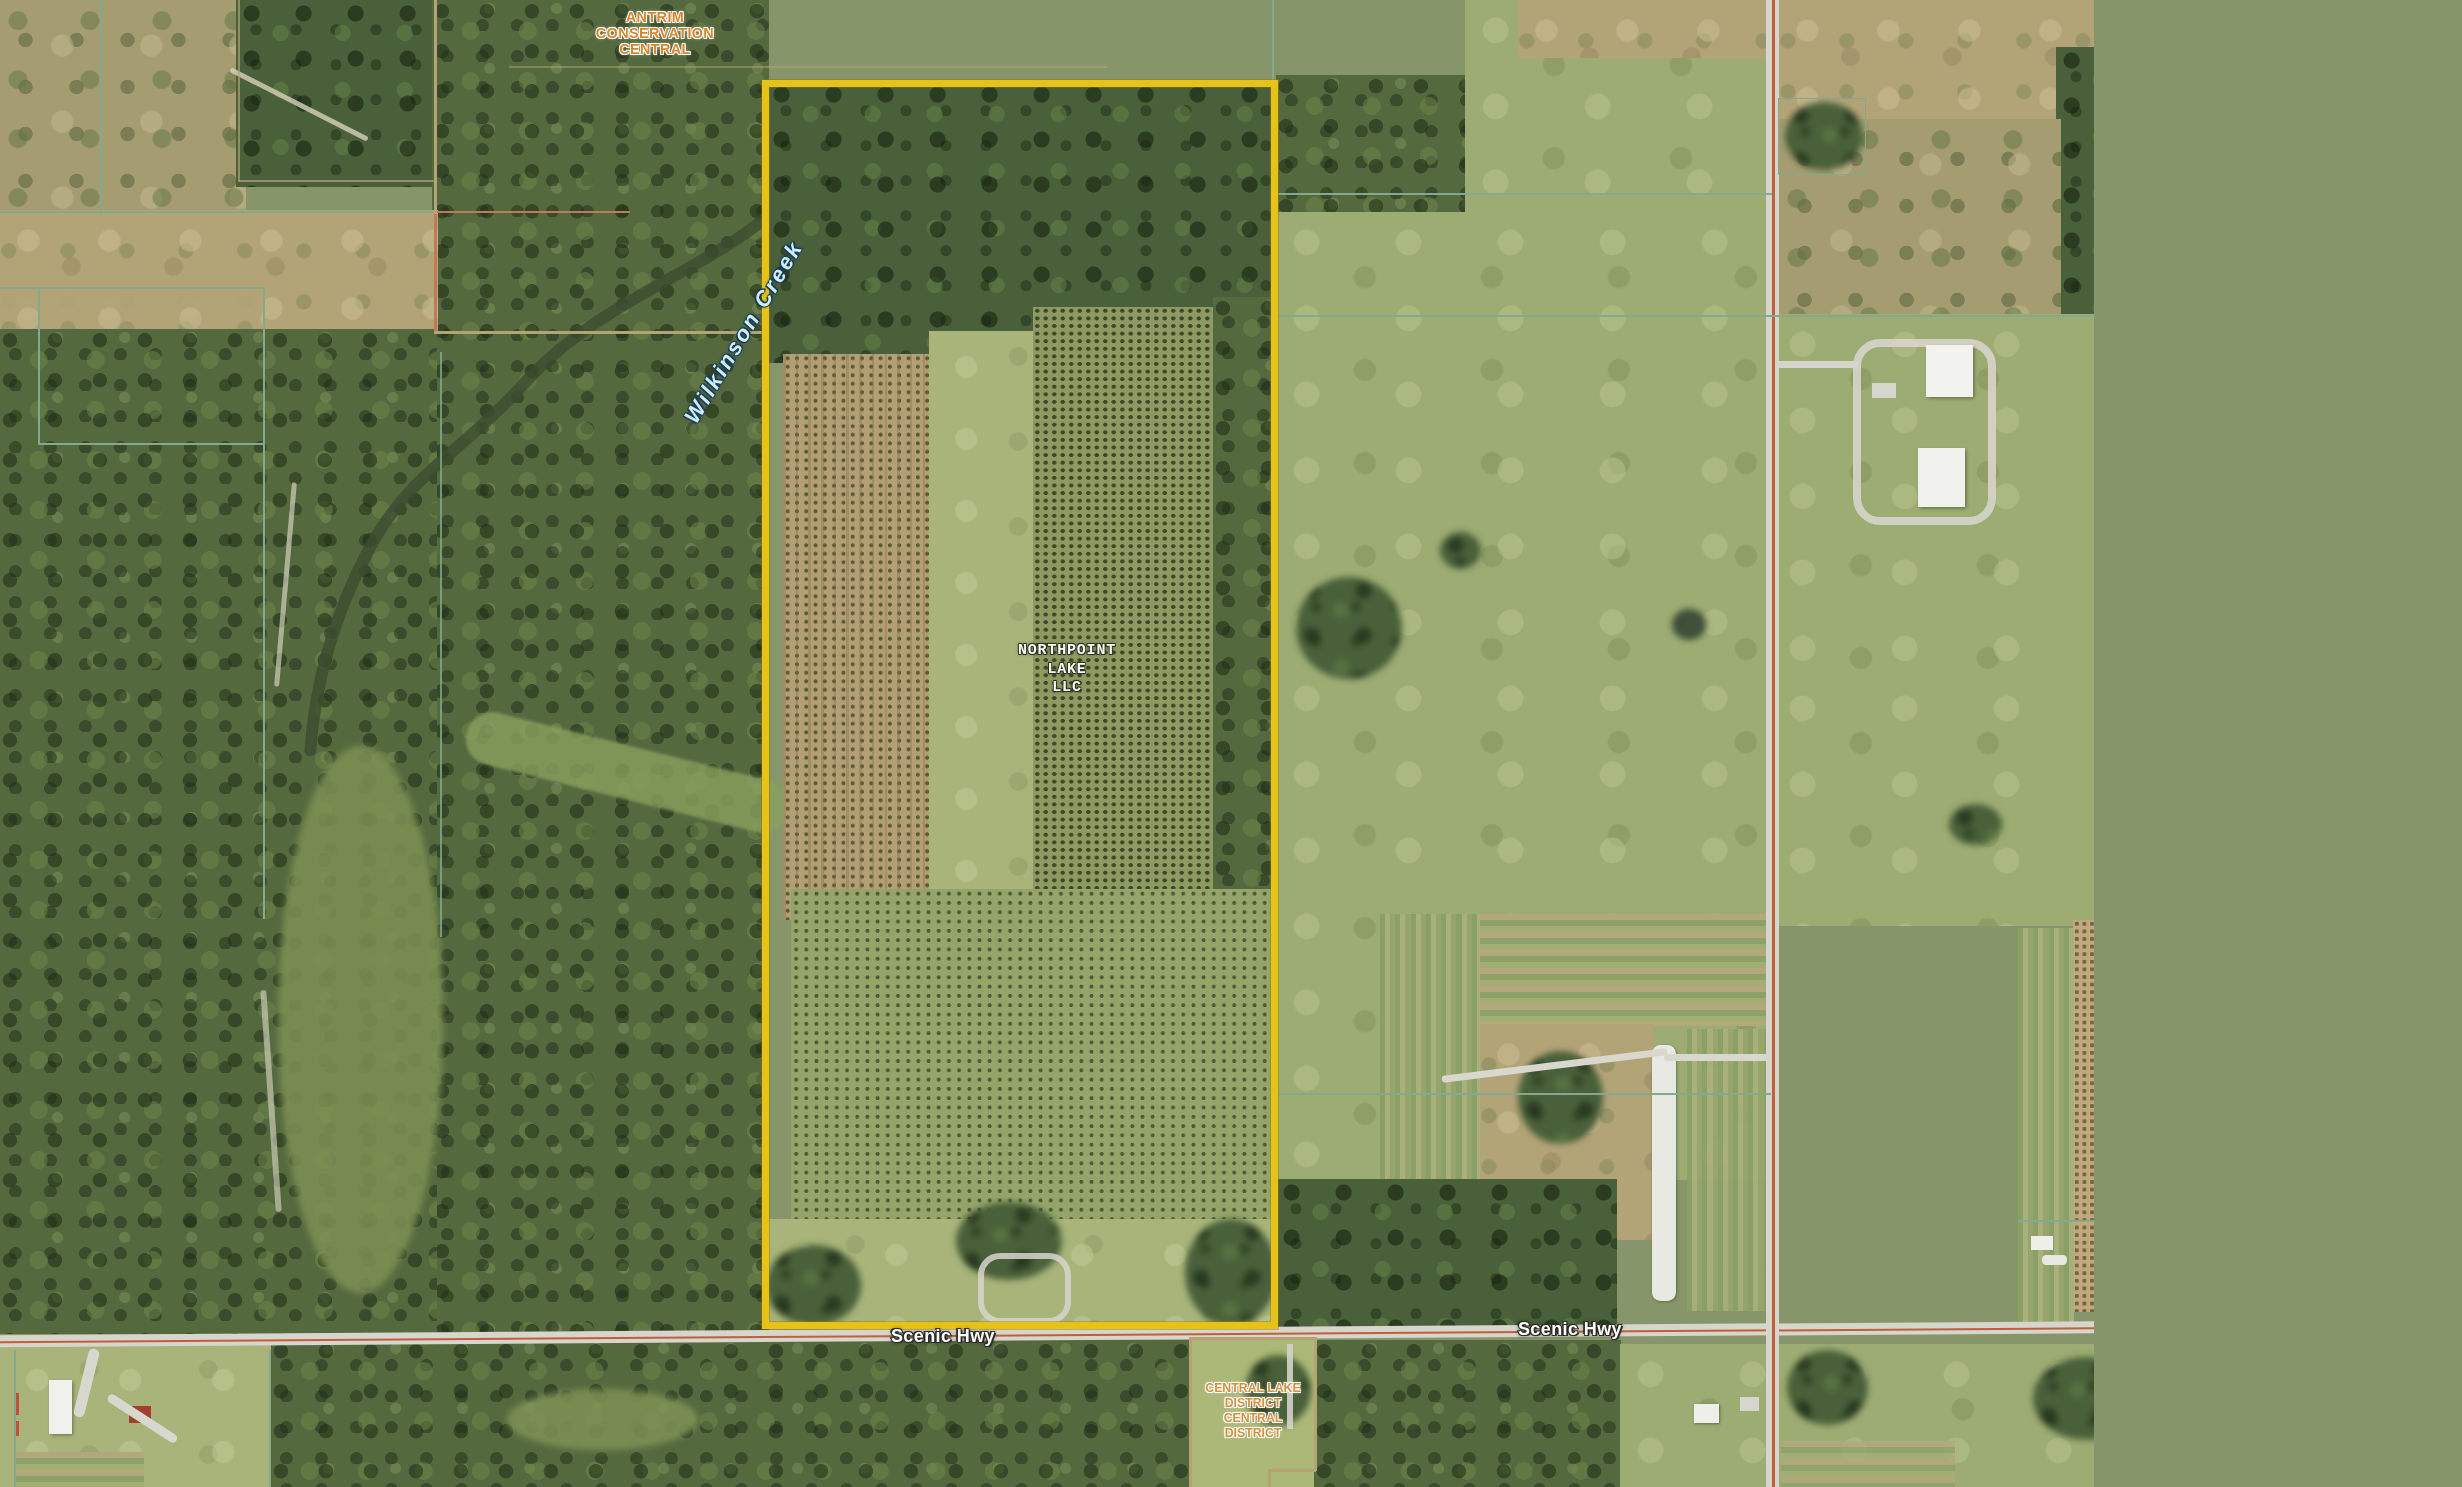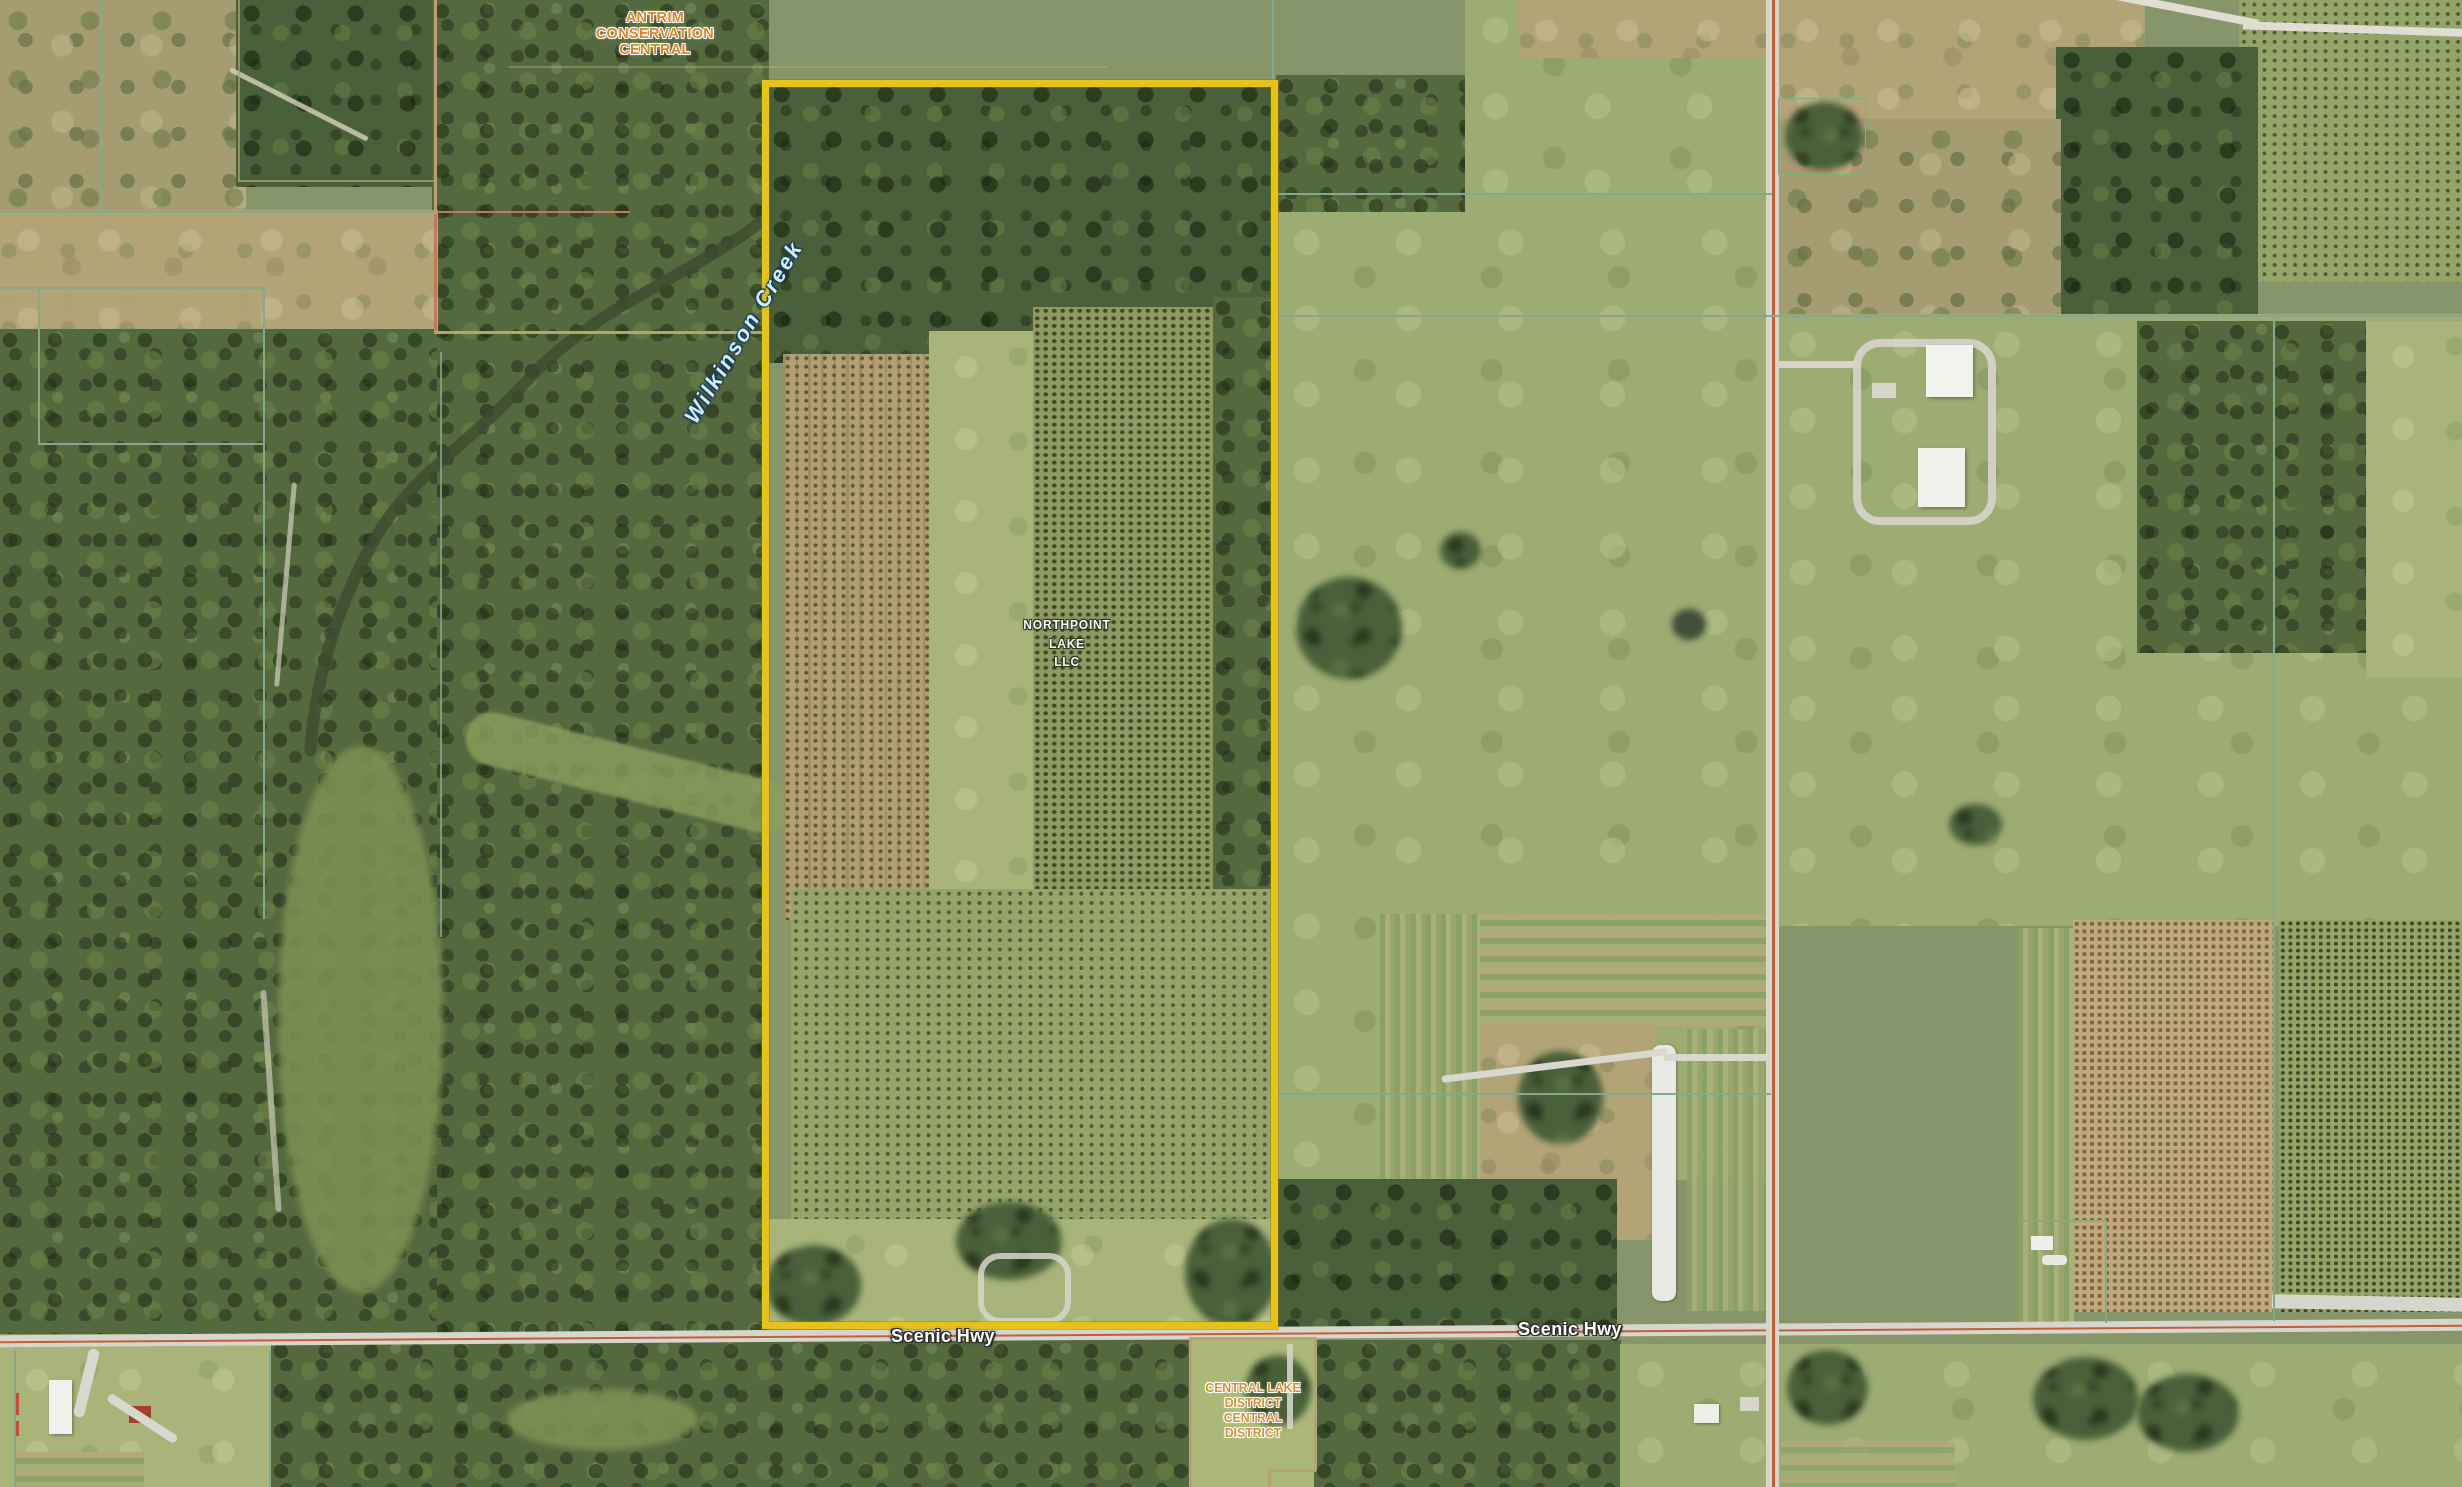--- a/index.html
+++ b/index.html
@@ -1,16 +1,16 @@
 <!DOCTYPE html>
 <html style="font-size:13.6px"><head>
 <meta charset="utf-8">
 <style>
   html,body{margin:0;padding:0;background:#87966a;}
-  #stage{position:relative;width:2462px;height:1487px;overflow:hidden;
+  #stage{position:relative;width:2094px;height:1487px;overflow:hidden;
          font-family:"Liberation Sans",sans-serif;}
   .o{position:absolute;}
   .blob{border-radius:50%;filter:blur(3.4px);}
   .soft{filter:blur(1.7px);}
 
   
   .forest-a{background-color:#55693f;background-image:
     radial-gradient(circle at 22% 28%, rgba(28,44,20,.55) 0 6.8px, transparent 7.6px),
     radial-gradient(circle at 68% 62%, rgba(110,134,74,.50) 0 8.5px, transparent 9.3px),
     radial-gradient(circle at 44% 82%, rgba(22,34,16,.42) 0 6px, transparent 6.8px),
@@ -220,21 +220,21 @@
   <div class="lbl halo-w" style="left:553px;top:8.5px;width:204px;font-size:14.4px;line-height:16px;letter-spacing:0.4px;">
     <div>ANTRIM</div>
     <div>CONSERVATION</div>
     <div>CENTRAL</div>
   </div>
 
   <div class="lbl creek-lbl" style="left:744px;top:332px;width:0;height:0;font-size:22px;">
     <span style="display:inline-block;transform:translate(-50%,-50%) rotate(-59deg);">Wilkinson Creek</span>
   </div>
 
-  <div class="lbl halo-d" style="left:982px;top:616px;width:170px;font-size:12px;line-height:18.7px;letter-spacing:0.8px;">
+  <div class="lbl halo-d" style="left:982px;top:642px;width:170px;font-size:15px;line-height:18.7px;letter-spacing:0.8px;font-family:Liberation Mono, monospace;">
     <div>NORTHPOINT</div>
     <div>LAKE</div>
     <div>LLC</div>
   </div>
 
   <div class="lbl halo-road" style="left:858px;top:1326px;width:170px;font-size:18px;letter-spacing:0.4px;"><span>Scenic Hwy</span></div>
 
   <div class="lbl halo-road" style="left:1485px;top:1319px;width:170px;font-size:18px;letter-spacing:0.4px;"><span>Scenic Hwy</span></div>
 
   <div class="lbl halo-w" style="left:1183px;top:1381px;width:140px;font-size:12.3px;line-height:15px;color:#d4903c;">

